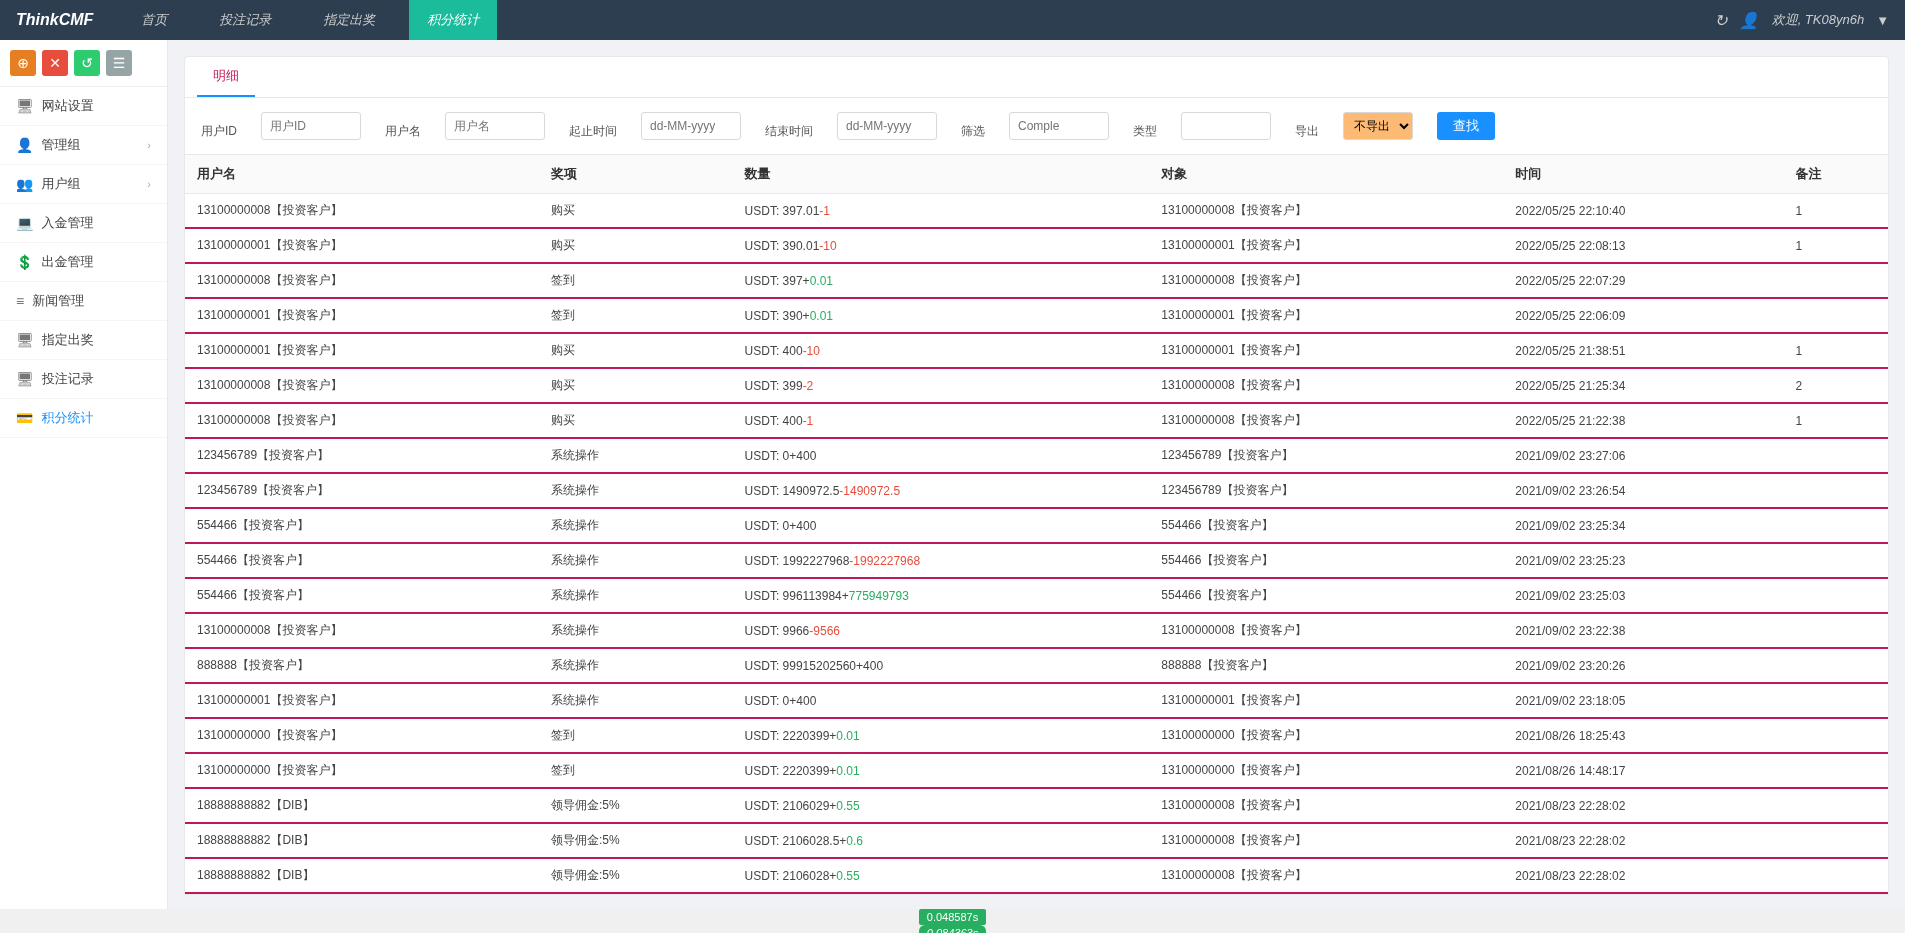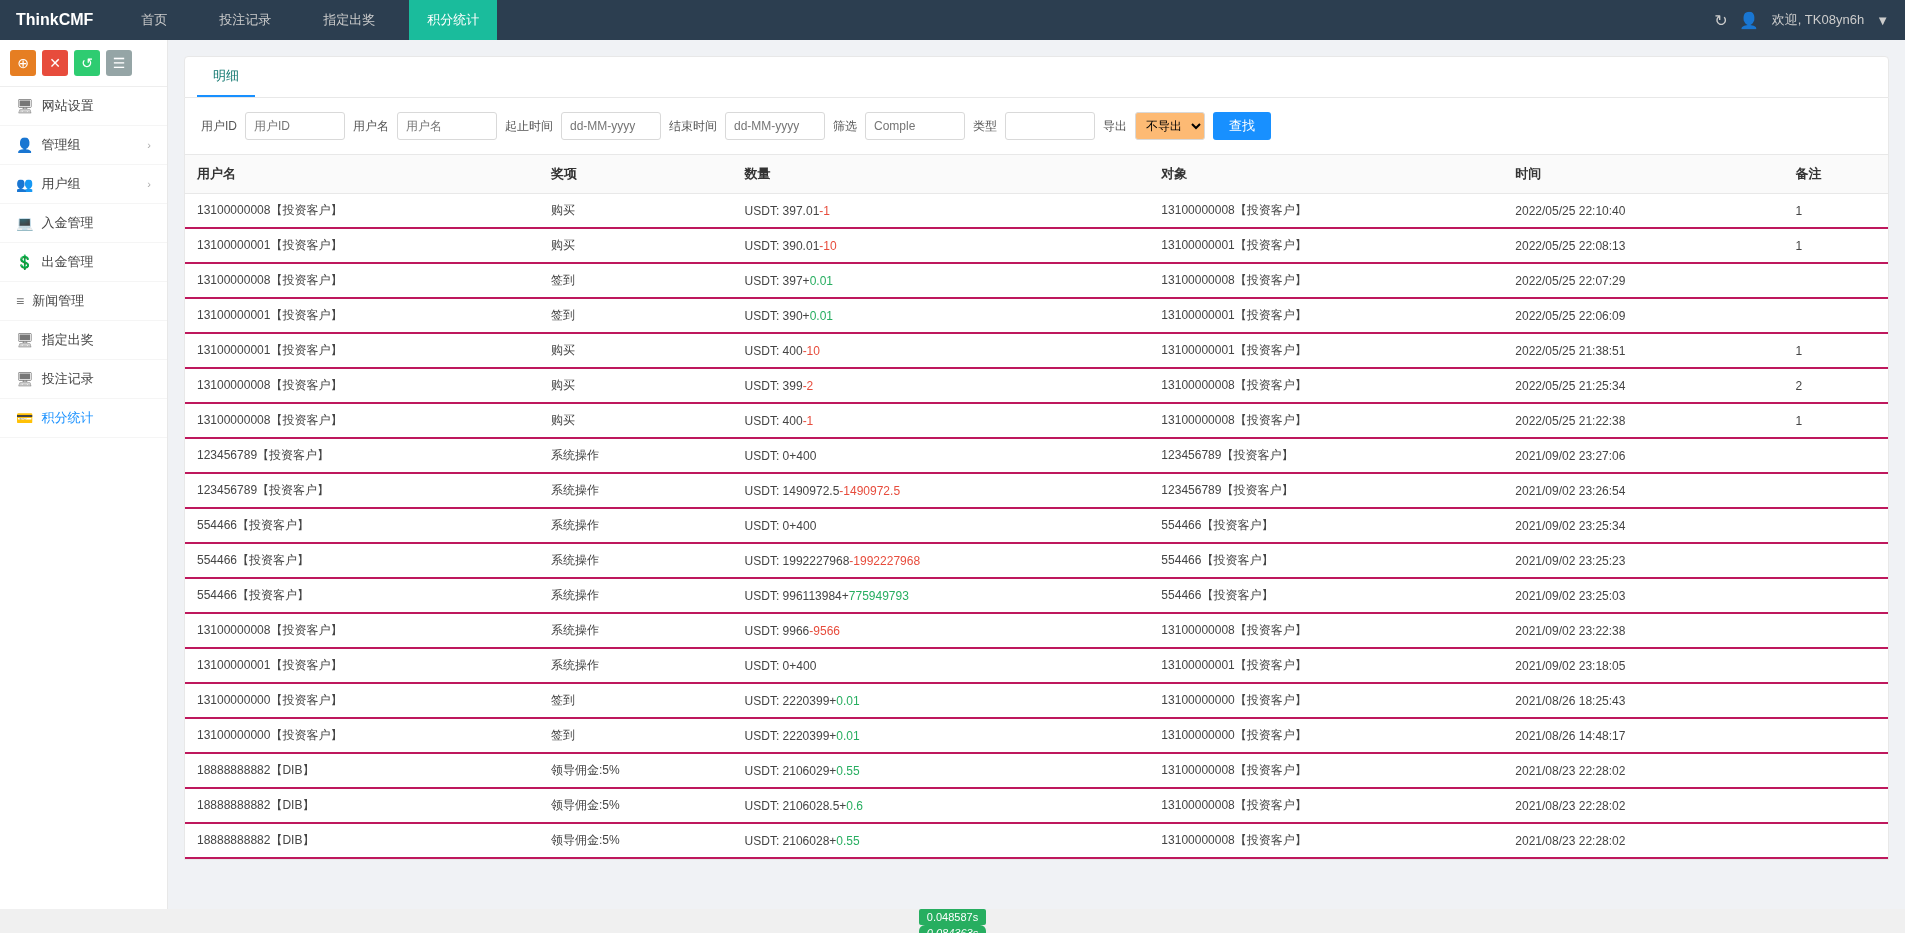--- a/index.html
+++ b/index.html
@@ -7,20 +7,21 @@
 
     
     .top-nav {
       background: #2c3e50;
       color: #fff;
       height: 40px;
       display: flex;
       align-items: center;
       padding: 0 16px;
       justify-content: space-between;
+      font-style: italic;
     }
     .top-nav .logo {
       font-size: 16px;
       font-weight: bold;
       color: #fff;
       margin-right: 30px;
     }
     .top-nav .nav-items {
       display: flex;
       align-items: center;
@@ -113,34 +114,34 @@
       margin-bottom: 0;
     }
     .tab-item {
       padding: 10px 16px;
       cursor: pointer;
       font-size: 13px;
       color: #555;
       border-bottom: 2px solid transparent;
     }
     .tab-item.active {
-      color: #0f766e;
+      color: #be185d;
       border-bottom: 2px solid #1890ff;
     }
 
     
     .filter-bar {
       background: #fff;
       border: 1px solid #e8e8e8;
       border-top: none;
       padding: 14px 16px;
       display: flex;
-      align-items: center;
+      align-items: flex-end;
       flex-wrap: wrap;
-      gap: 8px;
+      gap: 24px;
     }
     .filter-label {
       font-size: 12px;
       color: #555;
     }
     .filter-input {
       border: 1px solid #d9d9d9;
       border-radius: 3px;
       padding: 4px 8px;
       font-size: 12px;
@@ -443,20 +444,28 @@
             </tr>
             <tr>
               <td>13100000008【投资客户】</td>
               <td>系统操作</td>
               <td>USDT: 9966<span class="text-red">-9566</span></td>
               <td>13100000008【投资客户】</td>
               <td>2021/09/02 23:22:38</td>
               <td></td>
             </tr>
             <tr>
+              <td>888888【投资客户】</td>
+              <td>系统操作</td>
+              <td>USDT: 99915202560+<span>400</span></td>
+              <td>888888【投资客户】</td>
+              <td>2021/09/02 23:20:26</td>
+              <td></td>
+            </tr>
+            <tr>
               <td>13100000001【投资客户】</td>
               <td>系统操作</td>
               <td>USDT: 0+<span>400</span></td>
               <td>13100000001【投资客户】</td>
               <td>2021/09/02 23:18:05</td>
               <td></td>
             </tr>
             <tr>
               <td>13100000000【投资客户】</td>
               <td>签到</td>

